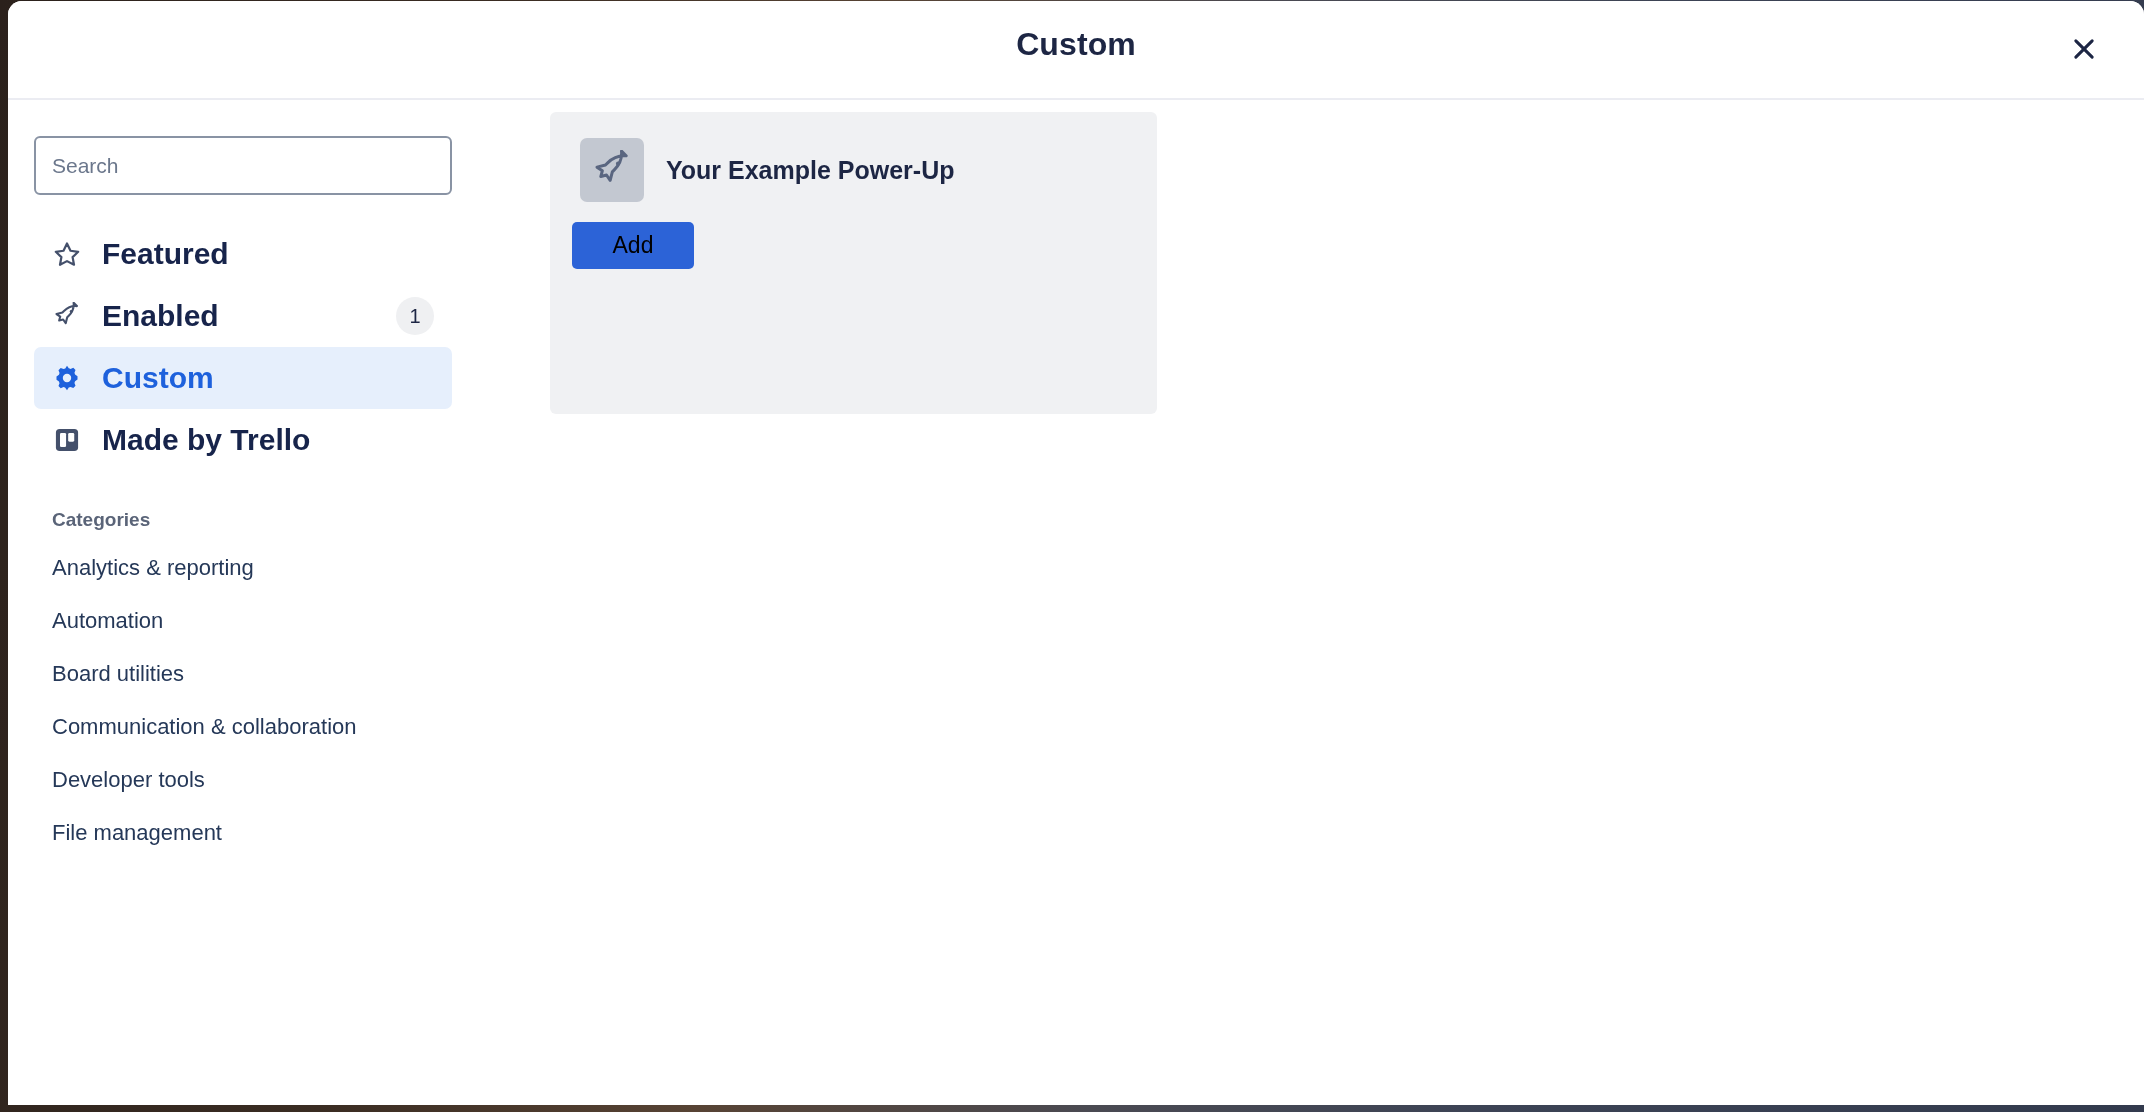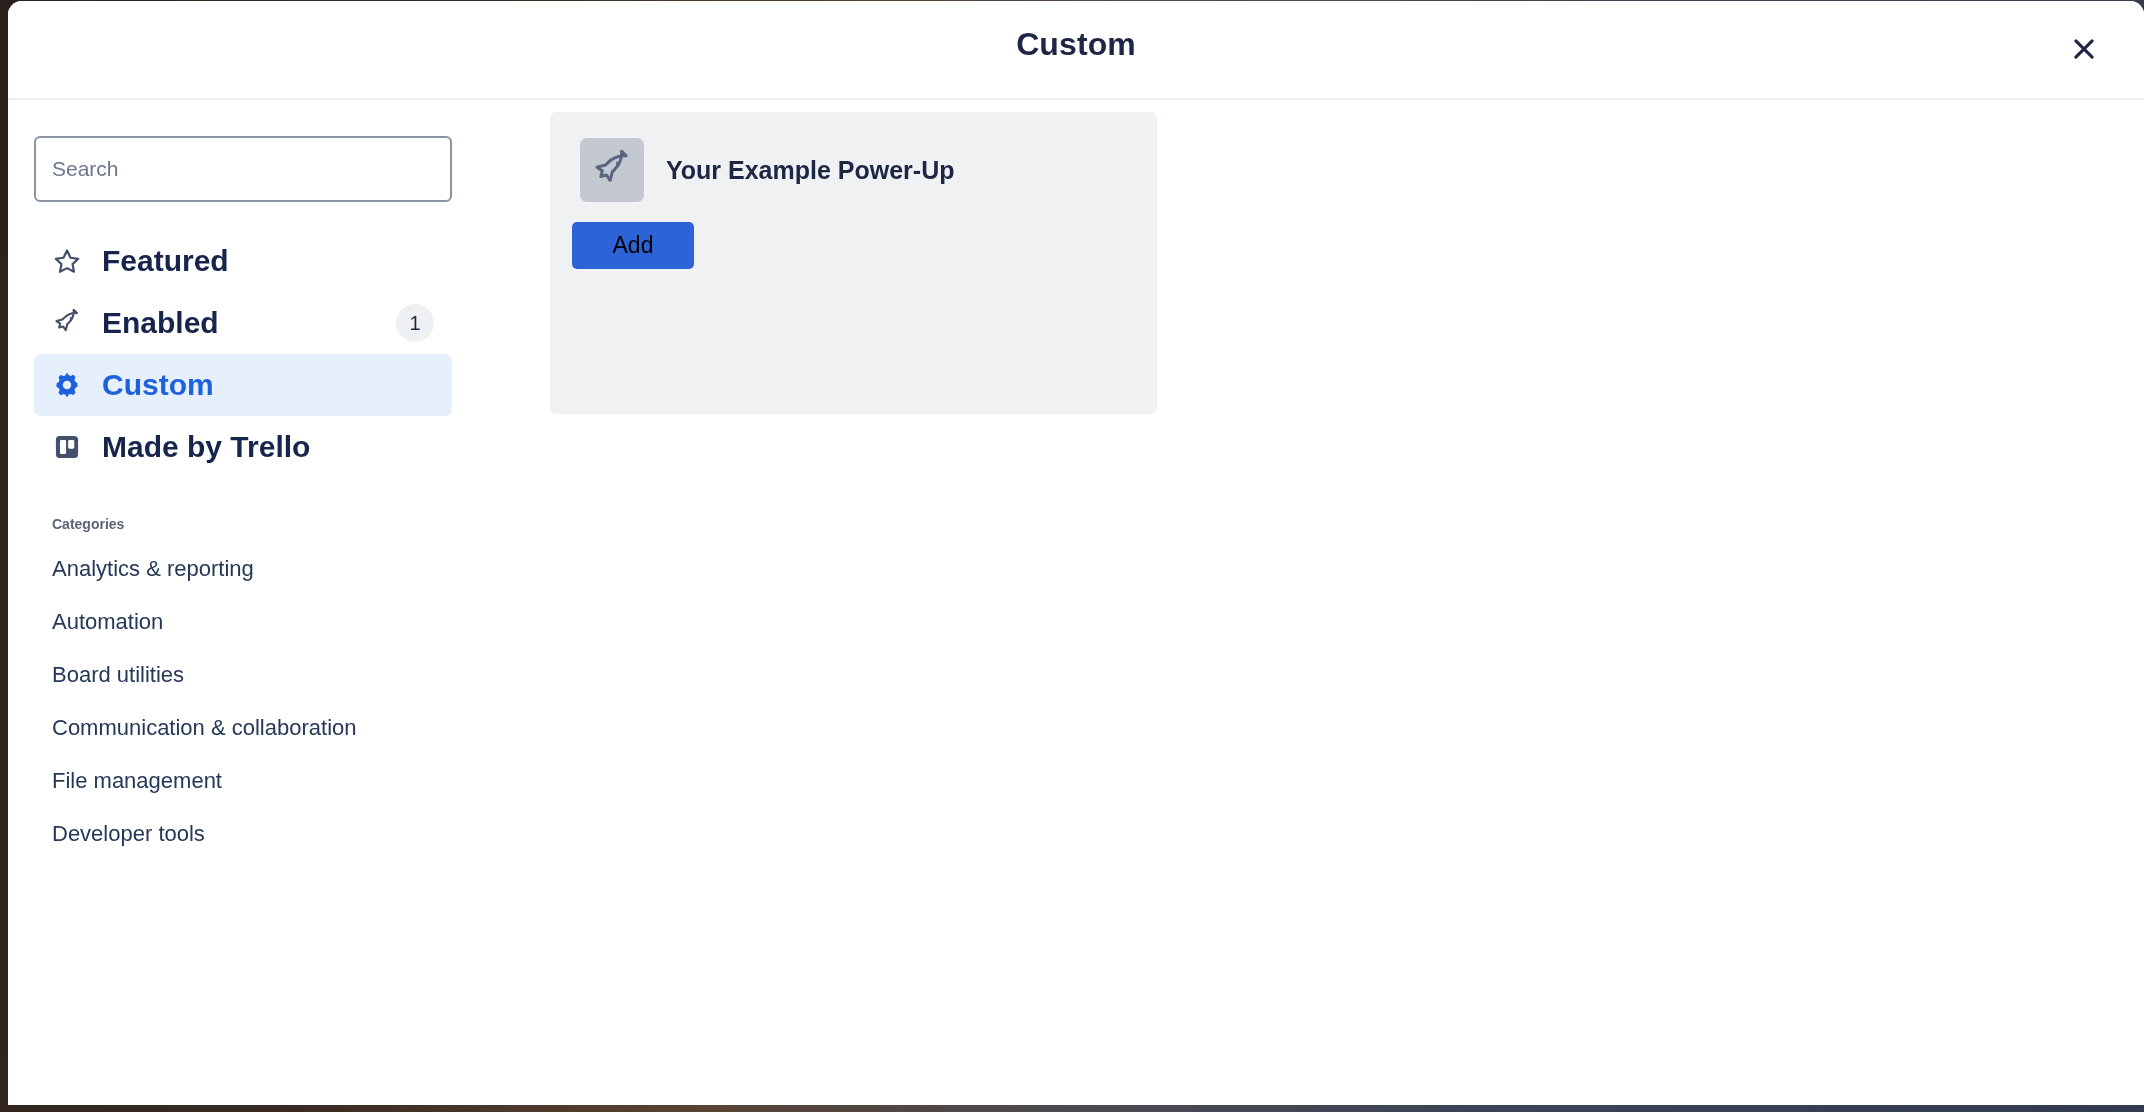--- a/index.html
+++ b/index.html
@@ -78,21 +78,21 @@
   .sidebar {
     width: 470px;
     flex: 0 0 470px;
     padding: 36px 26px 0 26px;
     box-sizing: border-box;
   }
 
   .search-input {
     display: block;
     width: 100%;
-    height: 66px;
+    height: 59px;
     box-sizing: border-box;
     padding: 0 16px;
     font-size: 21px;
     font-family: "Liberation Sans", sans-serif;
     color: #172b4d;
     background: #ffffff;
     border: 2px solid #8993a4;
     border-radius: 6px;
     outline: none;
   }
@@ -144,21 +144,21 @@
     background: #eff0f2;
     color: #1d2644;
     font-size: 20px;
     display: flex;
     align-items: center;
     justify-content: center;
   }
 
   .categories-header {
     margin: 38px 0 0 18px;
-    font-size: 14px;
+    font-size: 19px;
     font-weight: bold;
     color: #5a6478;
   }
   .category-list { margin-top: 10px; }
   .category-item {
     display: flex;
     align-items: center;
     height: 53px;
     padding: 0 18px;
     box-sizing: border-box;
@@ -297,22 +297,22 @@
 
       </div>
 
       <div class="categories-header">Categories</div>
 
       <div class="category-list">
         <div class="category-item">Analytics &amp; reporting</div>
         <div class="category-item">Automation</div>
         <div class="category-item">Board utilities</div>
         <div class="category-item">Communication &amp; collaboration</div>
+        <div class="category-item">Developer tools</div>
         <div class="category-item">File management</div>
-        <div class="category-item">Developer tools</div>
       </div>
 
     </div>
 
     <div class="content">
       <div class="powerup-grid">
 
         <div class="powerup-card">
           <div class="powerup-head">
             <span class="powerup-icon-tile">

